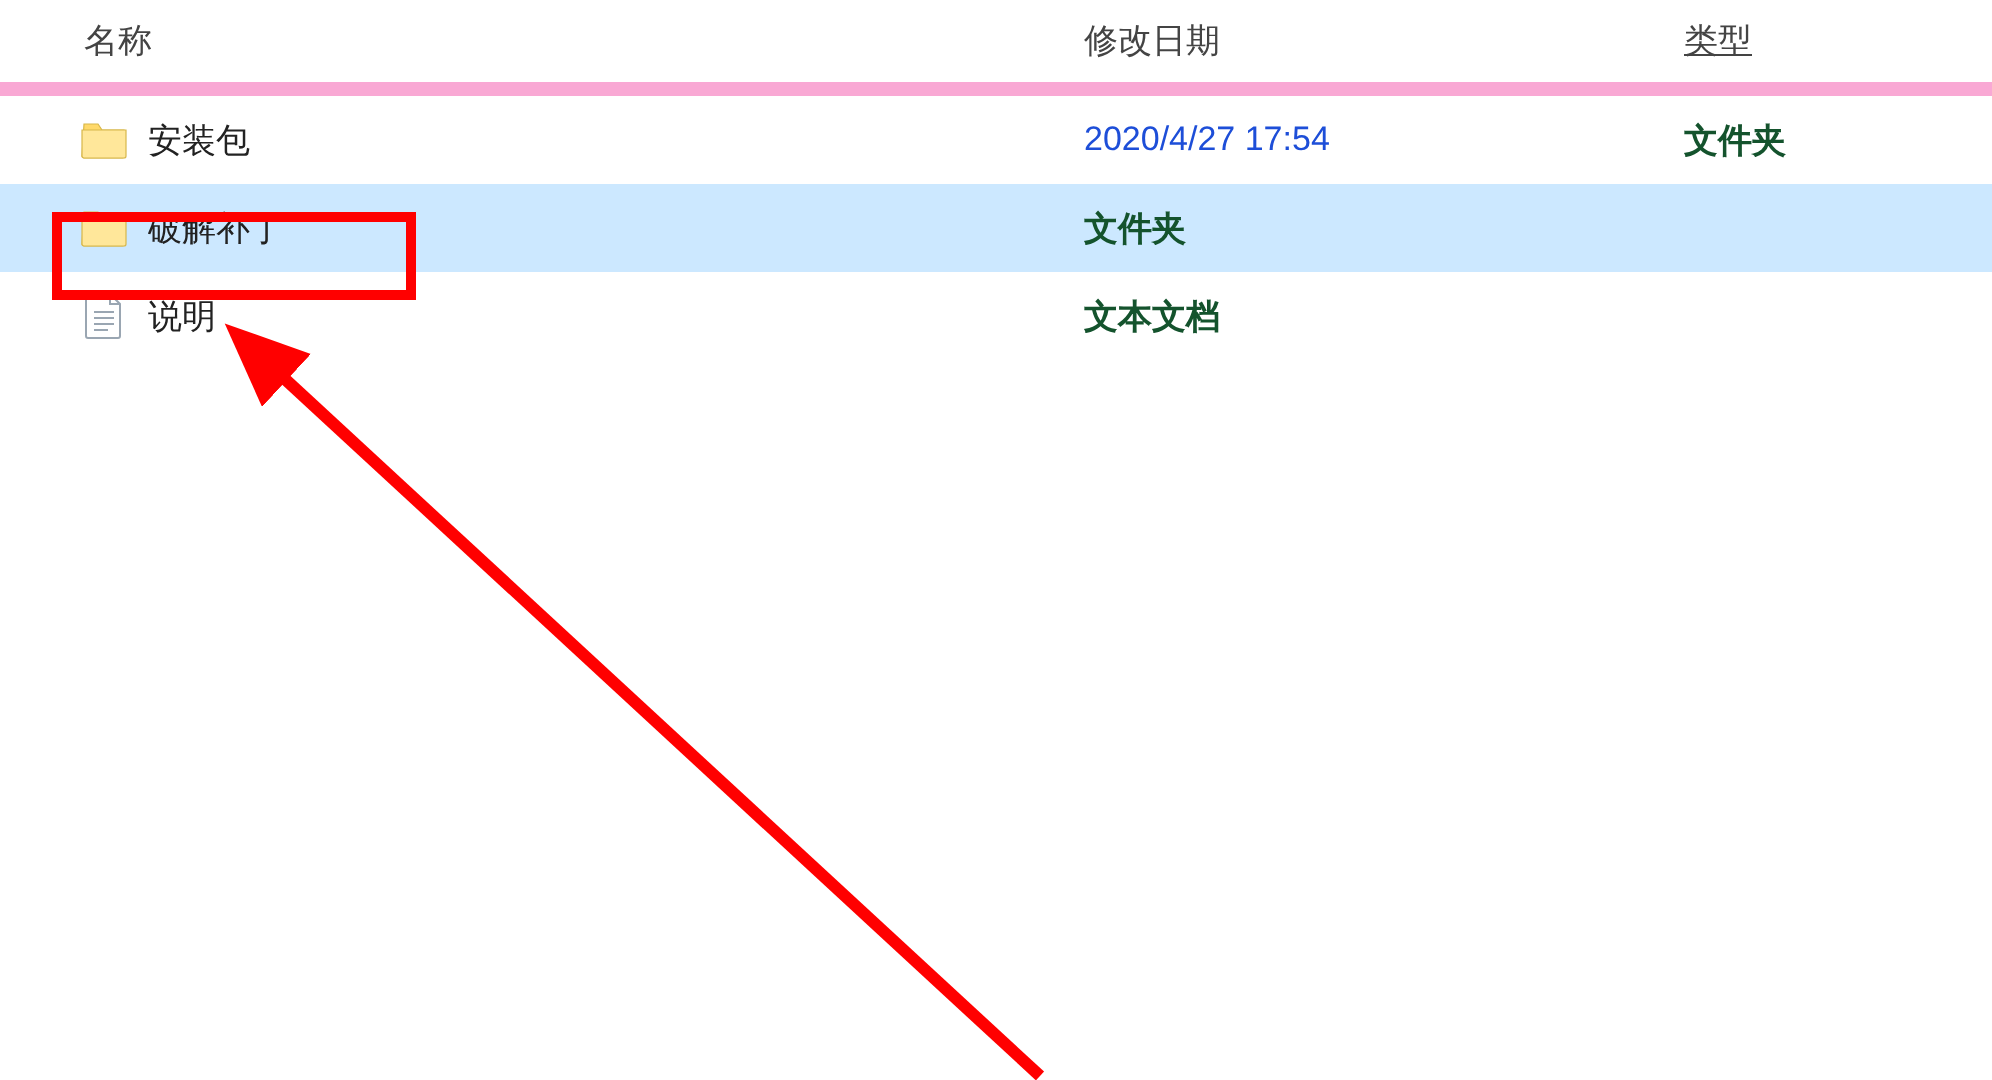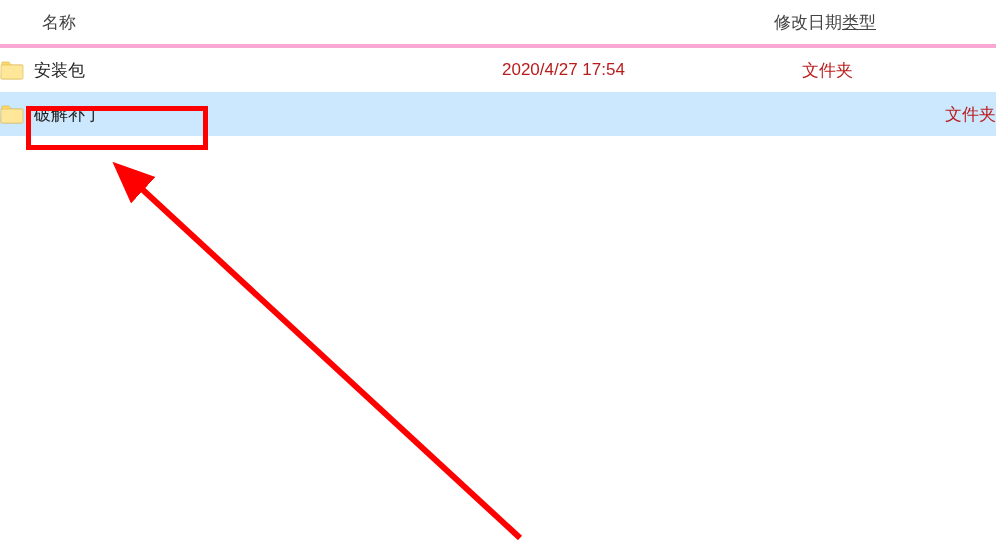--- a/index.html
+++ b/index.html
@@ -8,56 +8,56 @@
       font-size: 17px;
       color: #222;
       background: #ffffff;
       width: 996px;
       height: 540px;
       overflow: hidden;
       position: relative;
     }
     .header {
       display: flex;
-      border-bottom: 4px solid #f9a8d4;
+      border-bottom: 7px solid #f9a8d4;
       height: 48px;
       align-items: center;
       padding-left: 42px;
       color: #444;
       position: relative;
     }
     .col-name { width: 500px; }
-    .col-date { width: 300px; text-align: right; }
+    .col-date { width: 300px; }
     .col-type { flex: 1; text-decoration: underline; }
     .sort-indicator {
       position: absolute;
       left: 268px;
       top: -8px;
       font-size: 12px;
       color: #555;
     }
     .list { }
     .row {
       display: flex;
       align-items: center;
       height: 44px;
+      padding-left: 40px;
       position: relative;
     }
     .row.selected {
       background: #cce8ff;
-      text-align: right;
     }
     .cell-name {
       width: 502px;
       display: flex;
       align-items: center;
       gap: 10px;
     }
-    .cell-date { width: 300px; color: #b91c1c;}
-    .cell-type { flex: 1; color: #b91c1c;}
+    .cell-date { width: 300px; color: #1d4ed8;}
+    .cell-type { flex: 1; color: #14532d; font-weight: bold;}
     .icon {
       width: 24px;
       height: 24px;
       display: inline-flex;
       align-items: center;
       justify-content: center;
       flex-shrink: 0;
     }
     .folder-icon svg { width: 24px; height: 22px; }
     .doc-icon svg { width: 20px; height: 24px; }
@@ -114,20 +114,34 @@
             <path d="M2 3 h7 l2 3 h11 v13 a1 1 0 0 1 -1 1 h-19 a1 1 0 0 1 -1 -1 z" fill="#ffd96a" stroke="#d8b74a" stroke-width="0.6"></path>
             <path d="M1 6 h22 v13 a1 1 0 0 1 -1 1 h-20 a1 1 0 0 1 -1 -1 z" fill="#ffe79a" stroke="#d8b74a" stroke-width="0.6"></path>
           </svg>
       </span>
       <span>破解补丁</span>
     </div>
     <div class="cell-type">文件夹</div>
   </div>
 
   <div class="row">
+    <div class="cell-name">
+      <span class="icon doc-icon">
+        <svg viewBox="0 0 20 24">
+            <path d="M2 1 h11 l5 5 v16 a1 1 0 0 1 -1 1 h-15 a1 1 0 0 1 -1 -1 v-20 a1 1 0 0 1 1 -1 z" fill="#ffffff" stroke="#9aa6b2" stroke-width="1"></path>
+            <path d="M13 1 v5 h5" fill="none" stroke="#9aa6b2" stroke-width="1"></path>
+            <line x1="5" y1="10" x2="15" y2="10" stroke="#9aa6b2" stroke-width="1"></line>
+            <line x1="5" y1="13" x2="15" y2="13" stroke="#9aa6b2" stroke-width="1"></line>
+            <line x1="5" y1="16" x2="15" y2="16" stroke="#9aa6b2" stroke-width="1"></line>
+            <line x1="5" y1="19" x2="12" y2="19" stroke="#9aa6b2" stroke-width="1"></line>
+          </svg>
+      </span>
+      <span>说明</span>
+    </div>
+    <div class="cell-type">文本文档</div>
   </div>
 
 </div>
 
 <div class="highlight-box"></div>
 
 <svg class="arrow-overlay" viewBox="0 0 996 540">
   <defs>
     <marker id="arrowhead" markerWidth="8" markerHeight="8" refX="3" refY="3" orient="auto">
       <polygon points="0 0, 7 3, 0 6" fill="#ff0000"></polygon>

